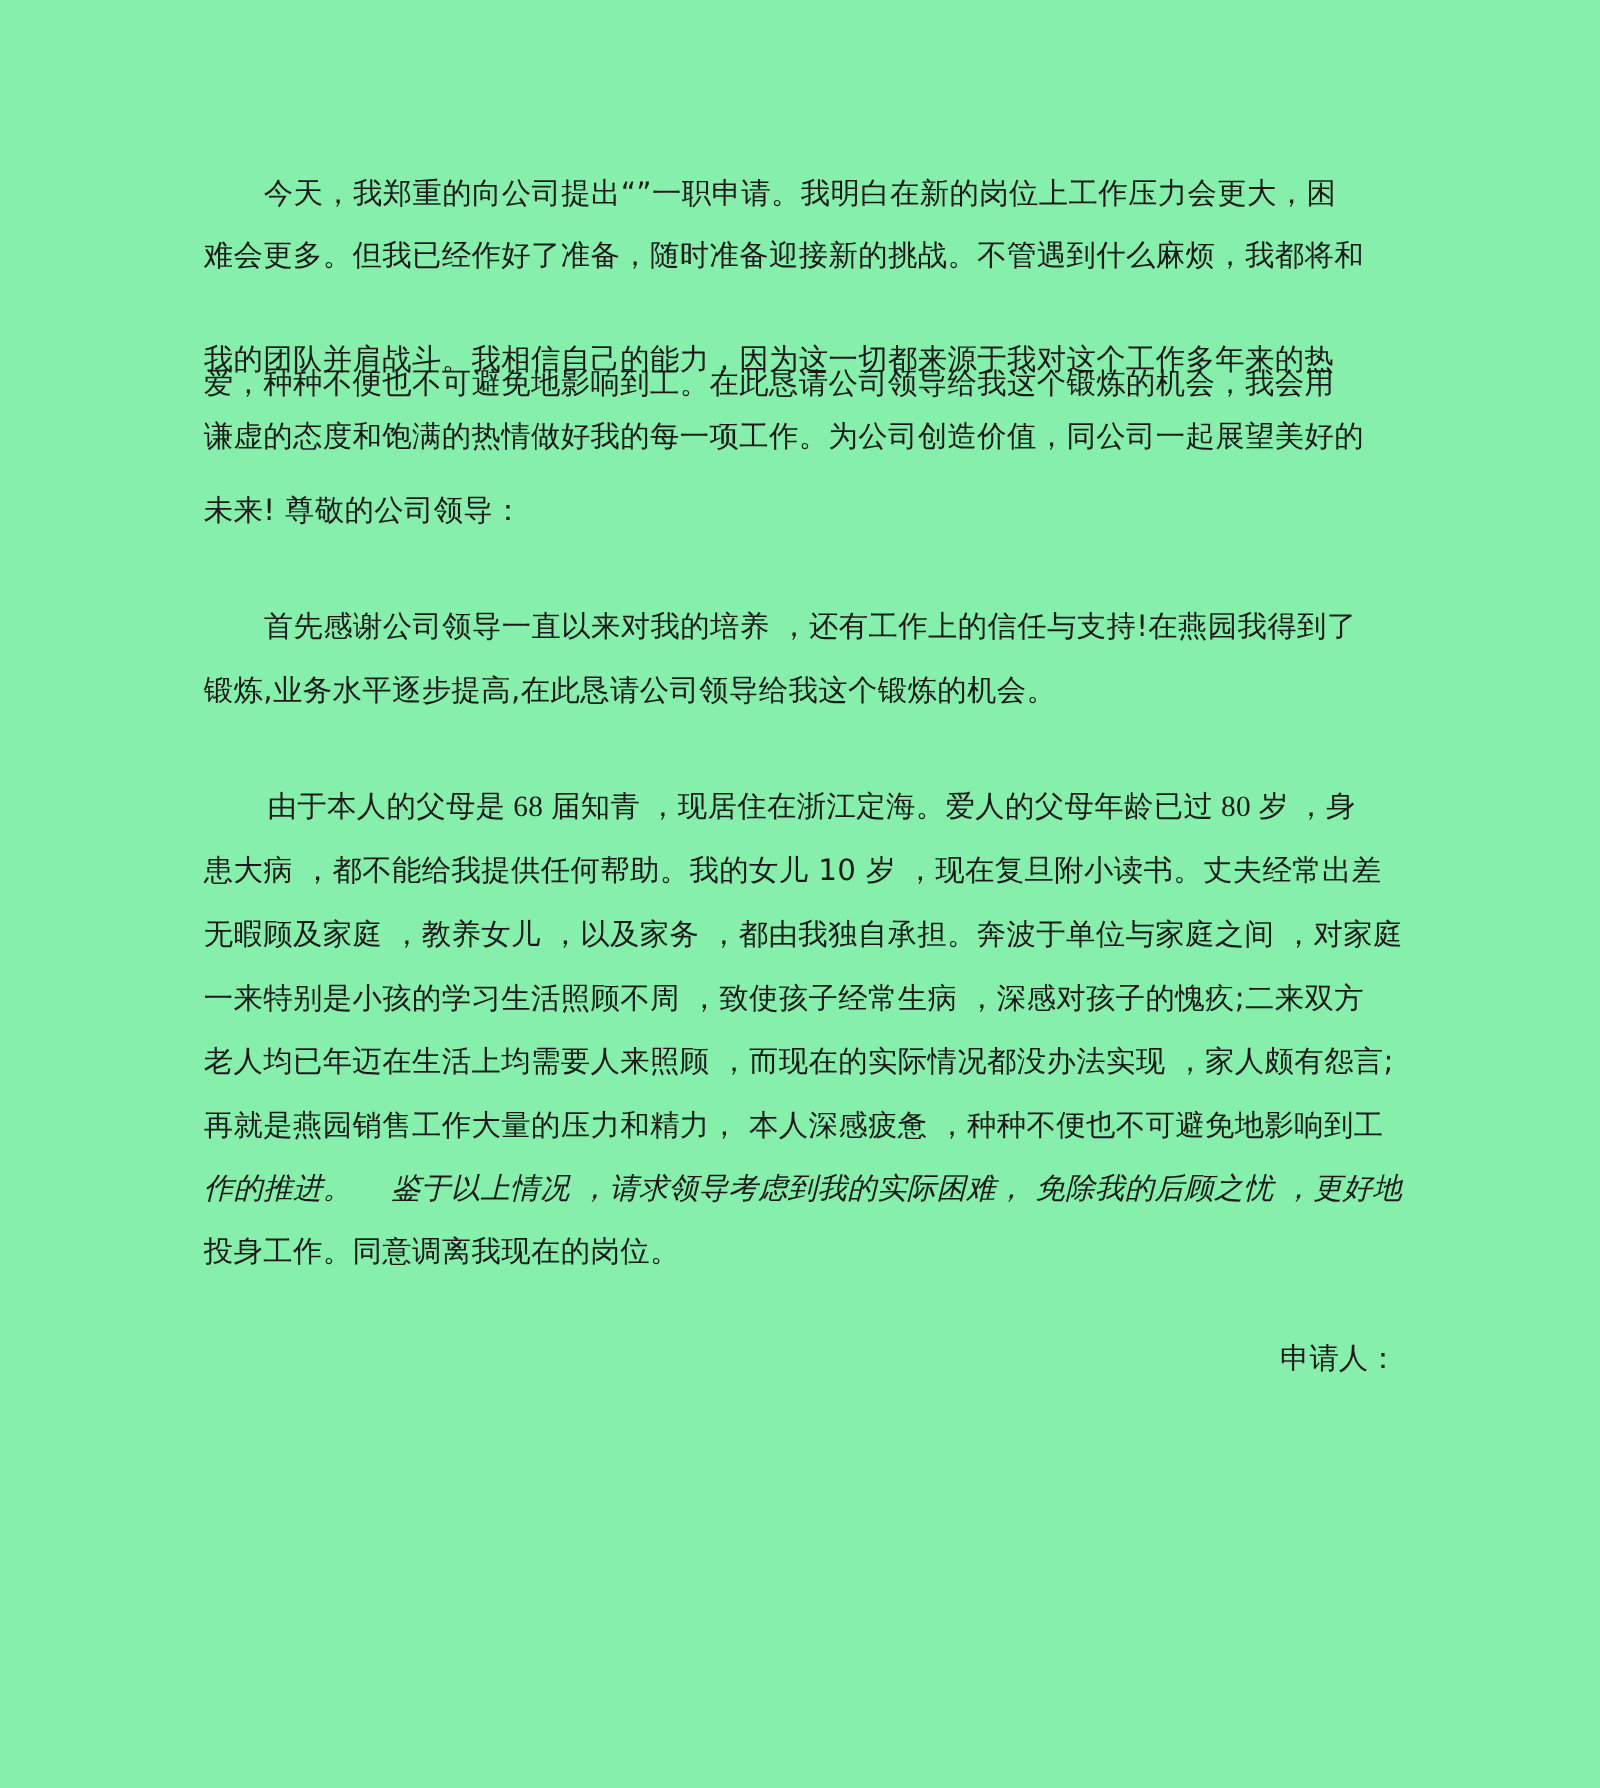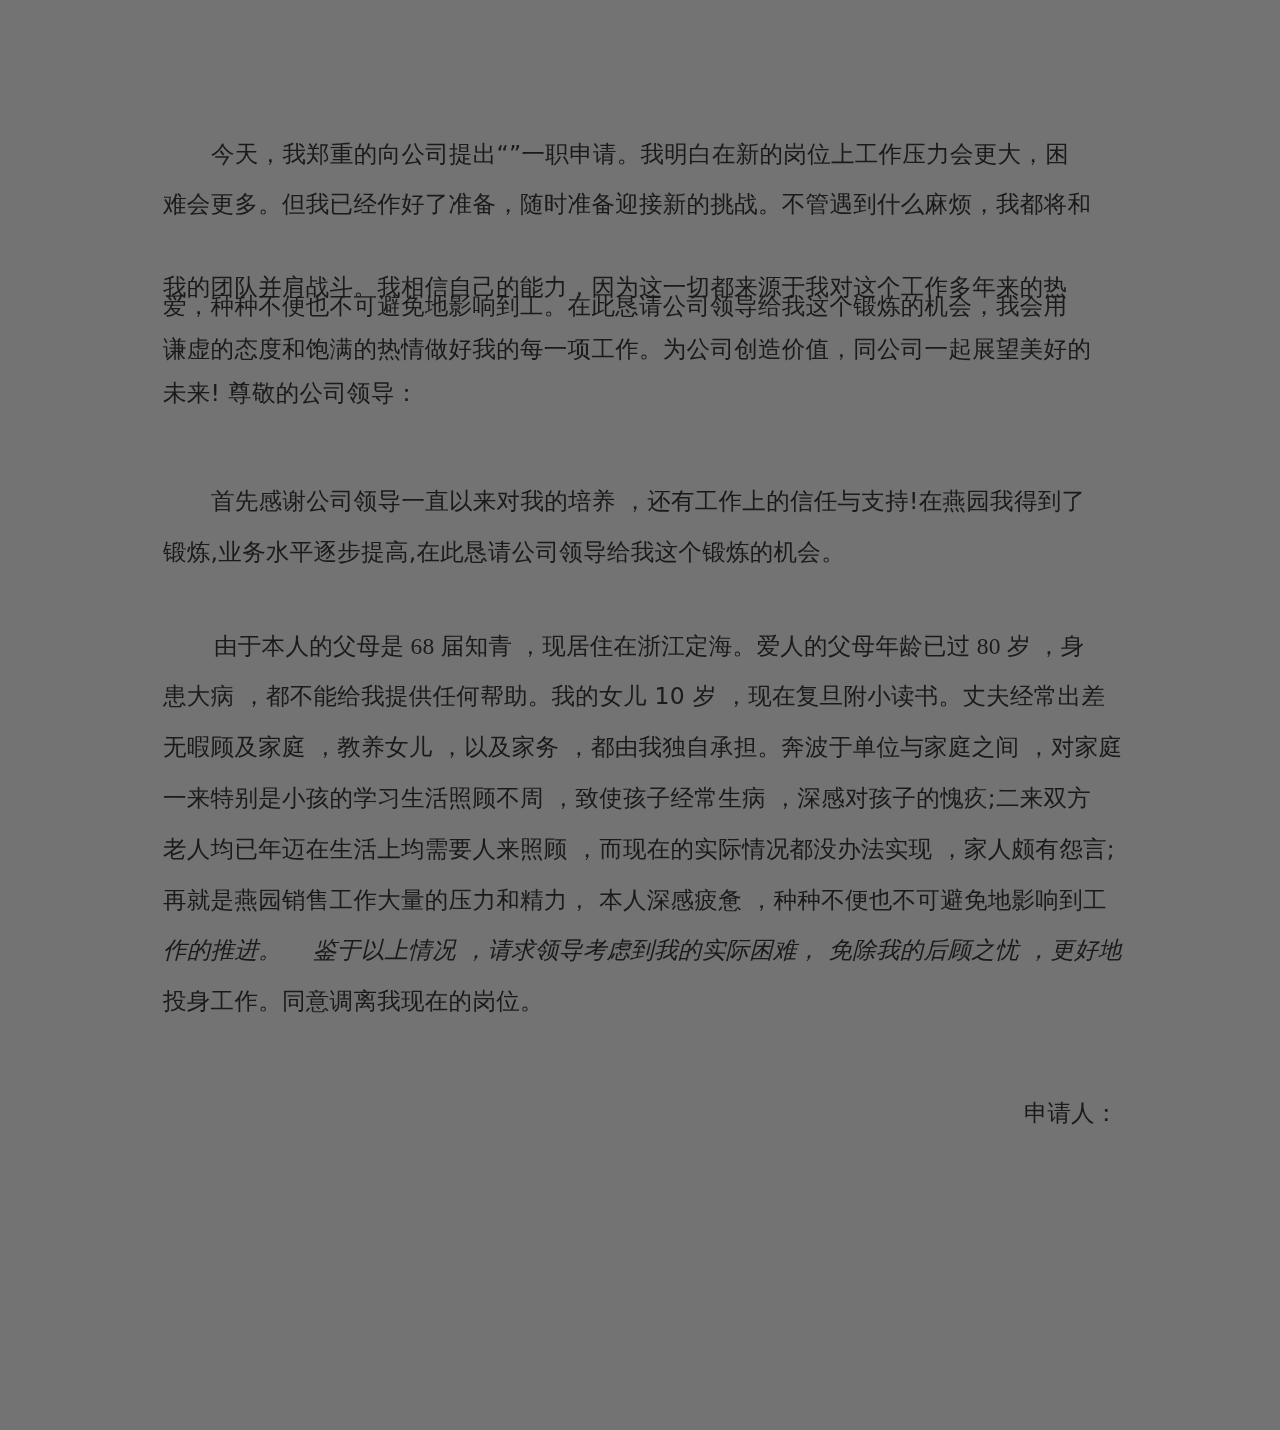--- a/index.html
+++ b/index.html
@@ -1,34 +1,34 @@
 <!DOCTYPE html>
 <html><head>
   <meta charset="utf-8">
   <style>
     html, body { margin: 0; padding: 0; background: #ffffff; }
     body { width: 1280px; height: 1430px; position: relative; overflow: hidden;
            font-family: "DejaVu Sans", "Liberation Sans", sans-serif; color: #1a1a1a; }
-    .page { position: absolute; left: 0; top: 0; width: 1280px; height: 1430px; background: #737373; }
+    .page { position: absolute; left: 0; top: 0; width: 1280px; height: 1430px; background: #86efac; }
     .line { position: absolute; left: 163px; font-size: 23.5px; line-height: 30px; white-space: nowrap; letter-spacing: 0.3px; }
     .indent { left: 211px; }
-    .signature { position: absolute; left: 1024px; top: 1071px; font-size: 23.5px; line-height: 30px; white-space: nowrap; margin-top: 27px; }
+    .signature { position: absolute; left: 1024px; top: 1071px; font-size: 23.5px; line-height: 30px; white-space: nowrap; }
   </style>
 </head>
 <body>
 
 <div class="page">
 
   <div>
     <div class="line indent" style="top:139px;">今天，我郑重的向公司提出“”一职申请。我明白在新的岗位上工作压力会更大，困</div>
     <div class="line" style="top:189px;">难会更多。但我已经作好了准备，随时准备迎接新的挑战。不管遇到什么麻烦，我都将和</div>
     <div class="line" style="top:240px;margin-top:32px;">我的团队并肩战斗。我相信自己的能力，因为这一切都来源于我对这个工作多年来的热</div>
     <div class="line" style="top:291px;">爱，种种不便也不可避免地影响到工。在此恳请公司领导给我这个锻炼的机会，我会用</div>
     <div class="line" style="top:334px;">谦虚的态度和饱满的热情做好我的每一项工作。为公司创造价值，同公司一起展望美好的</div>
-    <div class="line" style="top:378px;">未来! 尊敬的公司领导：</div>
+    <div class="line" style="top:393px;">未来! 尊敬的公司领导：</div>
   </div>
 
   <div>
     <div class="line indent" style="top:486px;">首先感谢公司领导一直以来对我的培养 ，还有工作上的信任与支持!在燕园我得到了</div>
     <div class="line" style="top:537px;">锻炼,业务水平逐步提高,在此恳请公司领导给我这个锻炼的机会。</div>
   </div>
 
   <div>
     <div class="line indent" style="top:631px;left:214px;font-family:Liberation Serif, serif;">由于本人的父母是 68 届知青 ，现居住在浙江定海。爱人的父母年龄已过 80 岁 ，身</div>
     <div class="line" style="top:681px;">患大病 ，都不能给我提供任何帮助。我的女儿  10 岁 ，现在复旦附小读书。丈夫经常出差</div>

